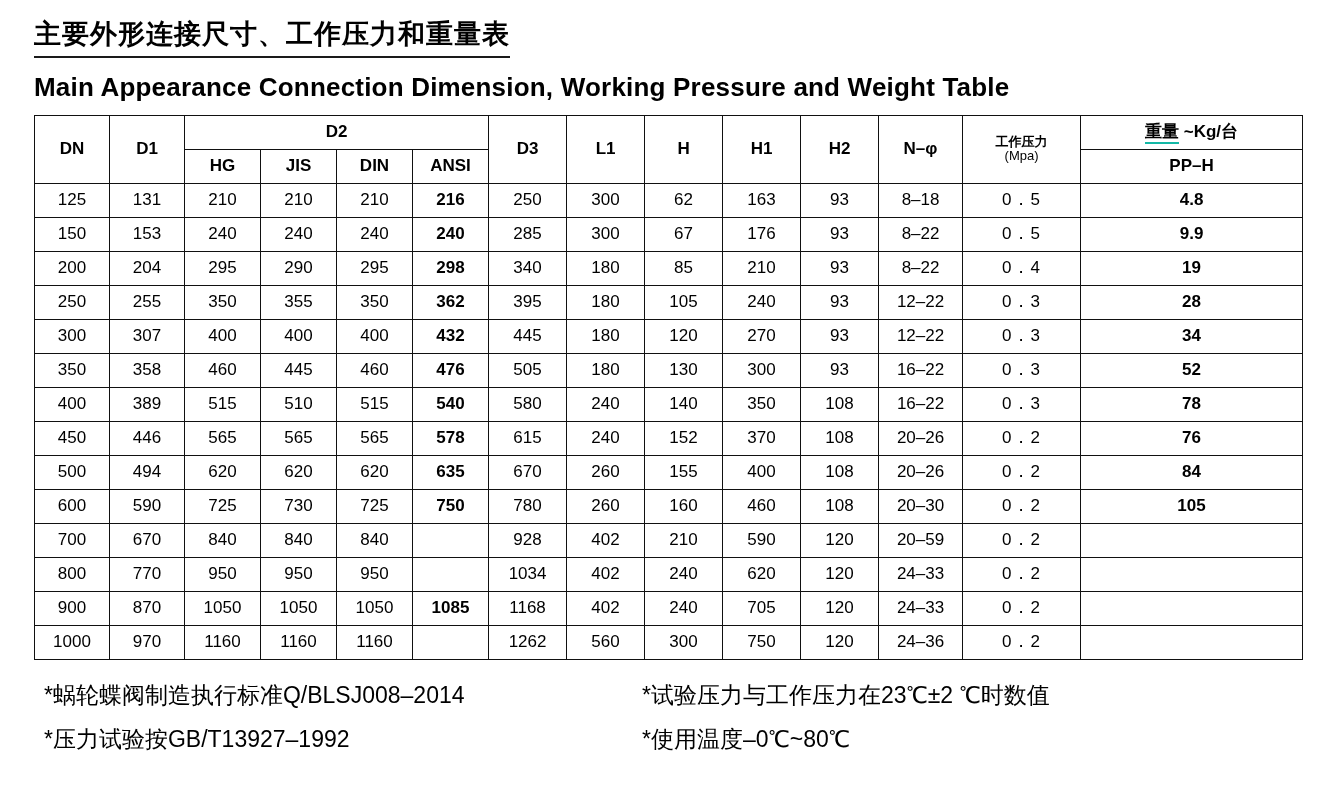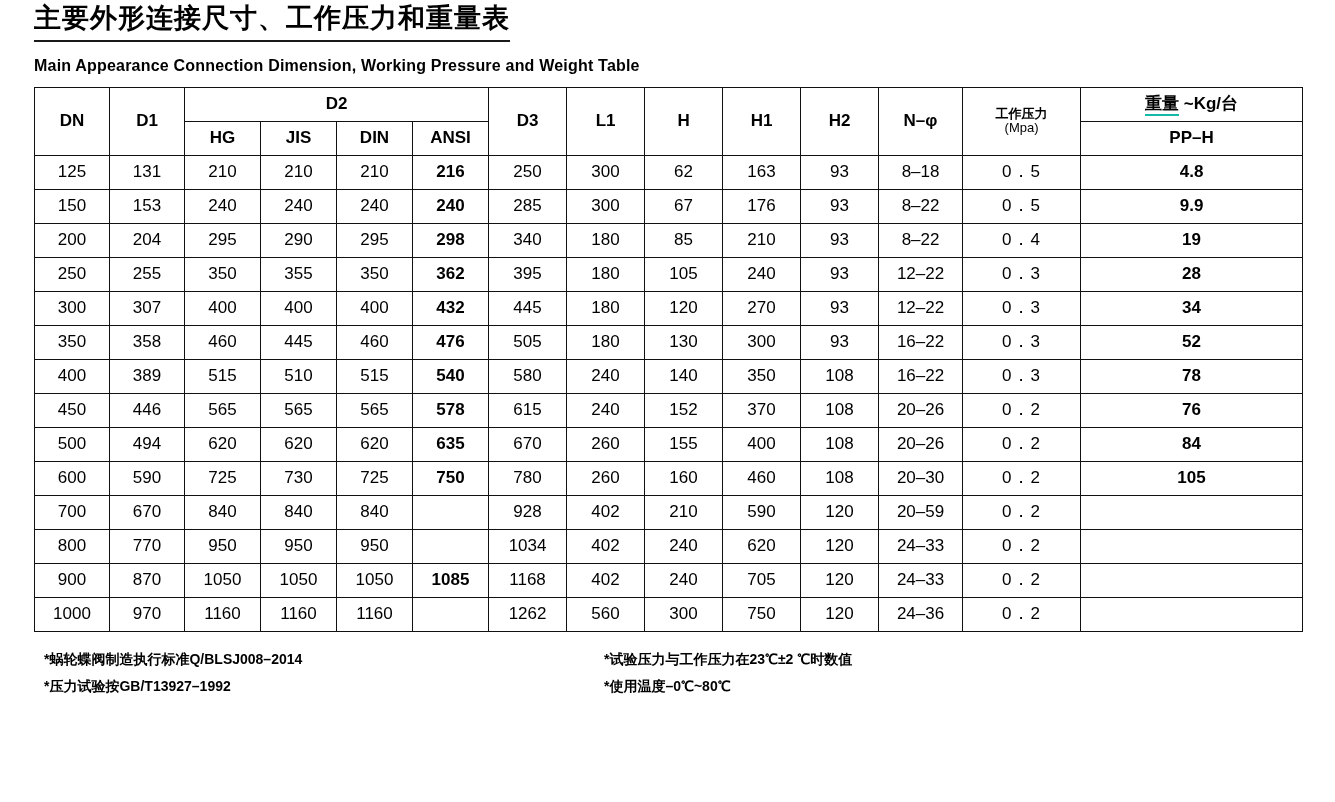--- a/index.html
+++ b/index.html
@@ -12,34 +12,34 @@
     height: 802px;
     font-family: "Liberation Sans", sans-serif;
     color: #000000;
     overflow: hidden;
   }
   .page {
     position: relative;
     width: 1335px;
     height: 802px;
     box-sizing: border-box;
-    padding: 2px 30px 0 34px;
+    padding: 18px 30px 0 34px;
   }
   .title-cn {
     font-size: 27px;
     font-weight: bold;
     letter-spacing: 1px;
     line-height: 1.25;
     padding-bottom: 4px;
     display: inline-block;
     border-bottom: 2px solid #1a1a1a;
   }
   .title-en {
     margin-top: 14px;
-    font-size: 16px;
+    font-size: 26px;
     font-weight: bold;
     letter-spacing: 0.2px;
     line-height: 1.2;
   }
   table.spec {
     margin-top: 12px;
     border-collapse: collapse;
     width: 1268px;
     table-layout: fixed;
   }
@@ -86,23 +86,24 @@
   .wt-head-bot { font-size: 18px; font-weight: bold; }
 
   td.ansi-col { font-weight: bold; font-size: 17px; }
   td.weight-col { font-weight: bold; font-size: 18px; }
   td.press-col { font-size: 16px; letter-spacing: 1px; margin-left: 40px; }
   td.num { font-size: 17px; }
 
   .notes {
     margin-top: 14px;
     display: flex;
-    font-size: 14px;
-    font-weight: bold;
+    font-size: 23px;
+    font-weight: normal;
     line-height: 1.9;
+    gap: 38px;
   }
   .notes .col1 { width: 560px; padding-left: 10px; }
   .notes .col2 { flex: 1; }
   .note-line { white-space: nowrap; }
 </style>
 </head>
 <body>
 
 <div class="page">
 

